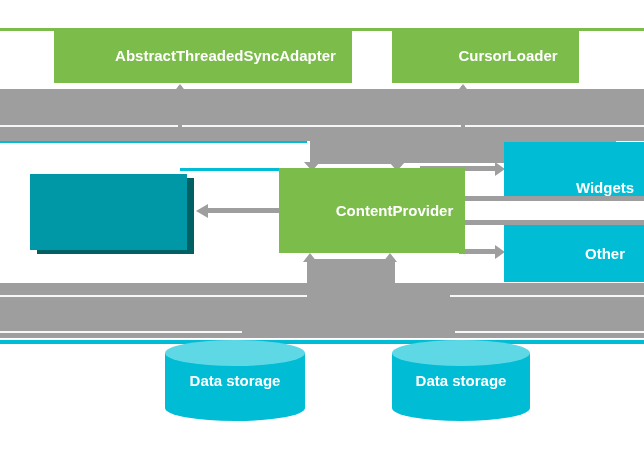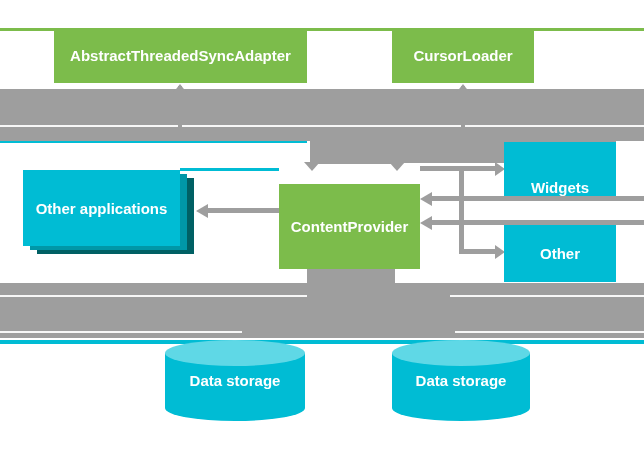--- a/index.html
+++ b/index.html
@@ -4,21 +4,21 @@
 <style>
   html,body{margin:0;padding:0;background:#fff;}
   .stage{position:relative;width:644px;height:450px;background:#fff;overflow:hidden;
          font-family:"Liberation Sans",sans-serif;}
   .abs{position:absolute;}
   .band{background:#9E9E9E;}
   .whiteline{background:#F7F7F7;}
   .rail-green{background:#7CBC4B;}
   .rail-cyan{background:#00BCD4;}
   .node{display:flex;align-items:center;justify-content:center;
-        color:#fff;font-weight:bold;font-size:15px;z-index:6;}
+        color:#fff;font-weight:bold;font-size:15px;z-index:6;padding-left:45px;}
   .green-node{background:#7CBC4B;}
   .cyan-node{background:#00BCD4;}
   .conn{background:#9E9E9E;z-index:4;}
   .tri{width:0;height:0;z-index:4;}
   .tri-up{border-left:7px solid transparent;border-right:7px solid transparent;
           border-bottom:9px solid #9E9E9E;}
   .tri-down{border-left:8px solid transparent;border-right:8px solid transparent;
             border-top:9px solid #9E9E9E;}
   .tri-left{border-top:7px solid transparent;border-bottom:7px solid transparent;
             border-right:12px solid #9E9E9E;}
@@ -81,29 +81,26 @@
 
   <div class="abs conn" style="left:207px;top:208px;width:72px;height:5px;"></div>
   <div class="abs tri tri-left" style="left:196px;top:204px;"></div>
 
   <div class="abs node green-node" style="left:54px;top:28px;width:253px;height:55px;">
     <span>AbstractThreadedSyncAdapter</span>
   </div>
   <div class="abs node green-node" style="left:392px;top:28px;width:142px;height:55px;">
     <span>CursorLoader</span>
   </div>
-  <div class="abs node green-node" style="left:279px;top:184px;width:141px;height:85px;text-align:right;">
+  <div class="abs node green-node" style="left:279px;top:168px;width:141px;height:85px;text-align:right;">
     <span>ContentProvider</span>
   </div>
 
   <div class="abs stacklayer" style="left:37px;top:178px;width:157px;height:76px;background:#006064;"></div>
   <div class="abs stacklayer" style="left:30px;top:174px;width:157px;height:76px;background:#0097A7;"></div>
-  <div class="abs node cyan-node" style="left:23px;top:170px;width:157px;height:76px;">
-    <span>Other applications</span>
-  </div>
 
   <div class="abs node cyan-node" style="left:504px;top:142px;width:112px;height:54px;align-items:flex-end;">
     <span>Widgets</span>
   </div>
   <div class="abs node cyan-node" style="left:504px;top:225px;width:112px;height:57px;">
     <span>Other</span>
   </div>
 
   <div class="abs cyl" style="left:165px;top:340px;width:140px;height:81px;">
     <div class="bottom"></div>

